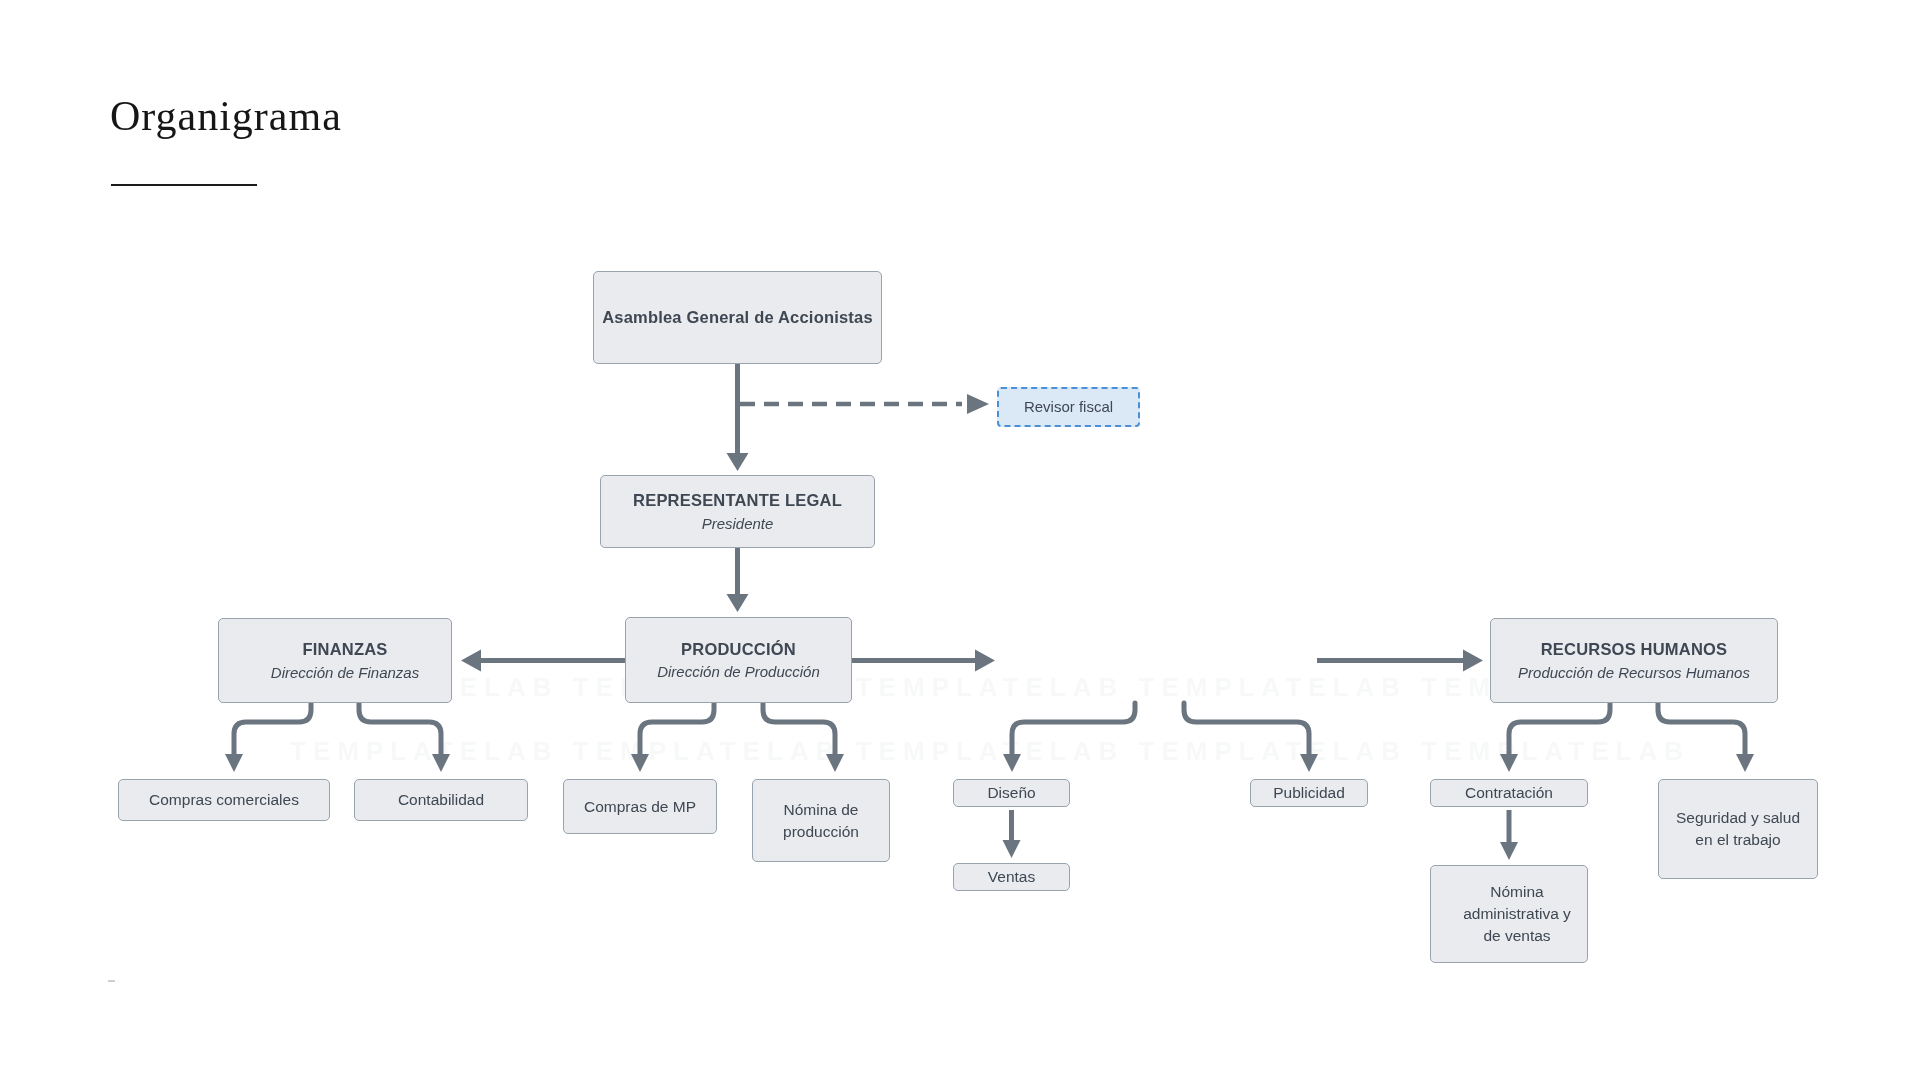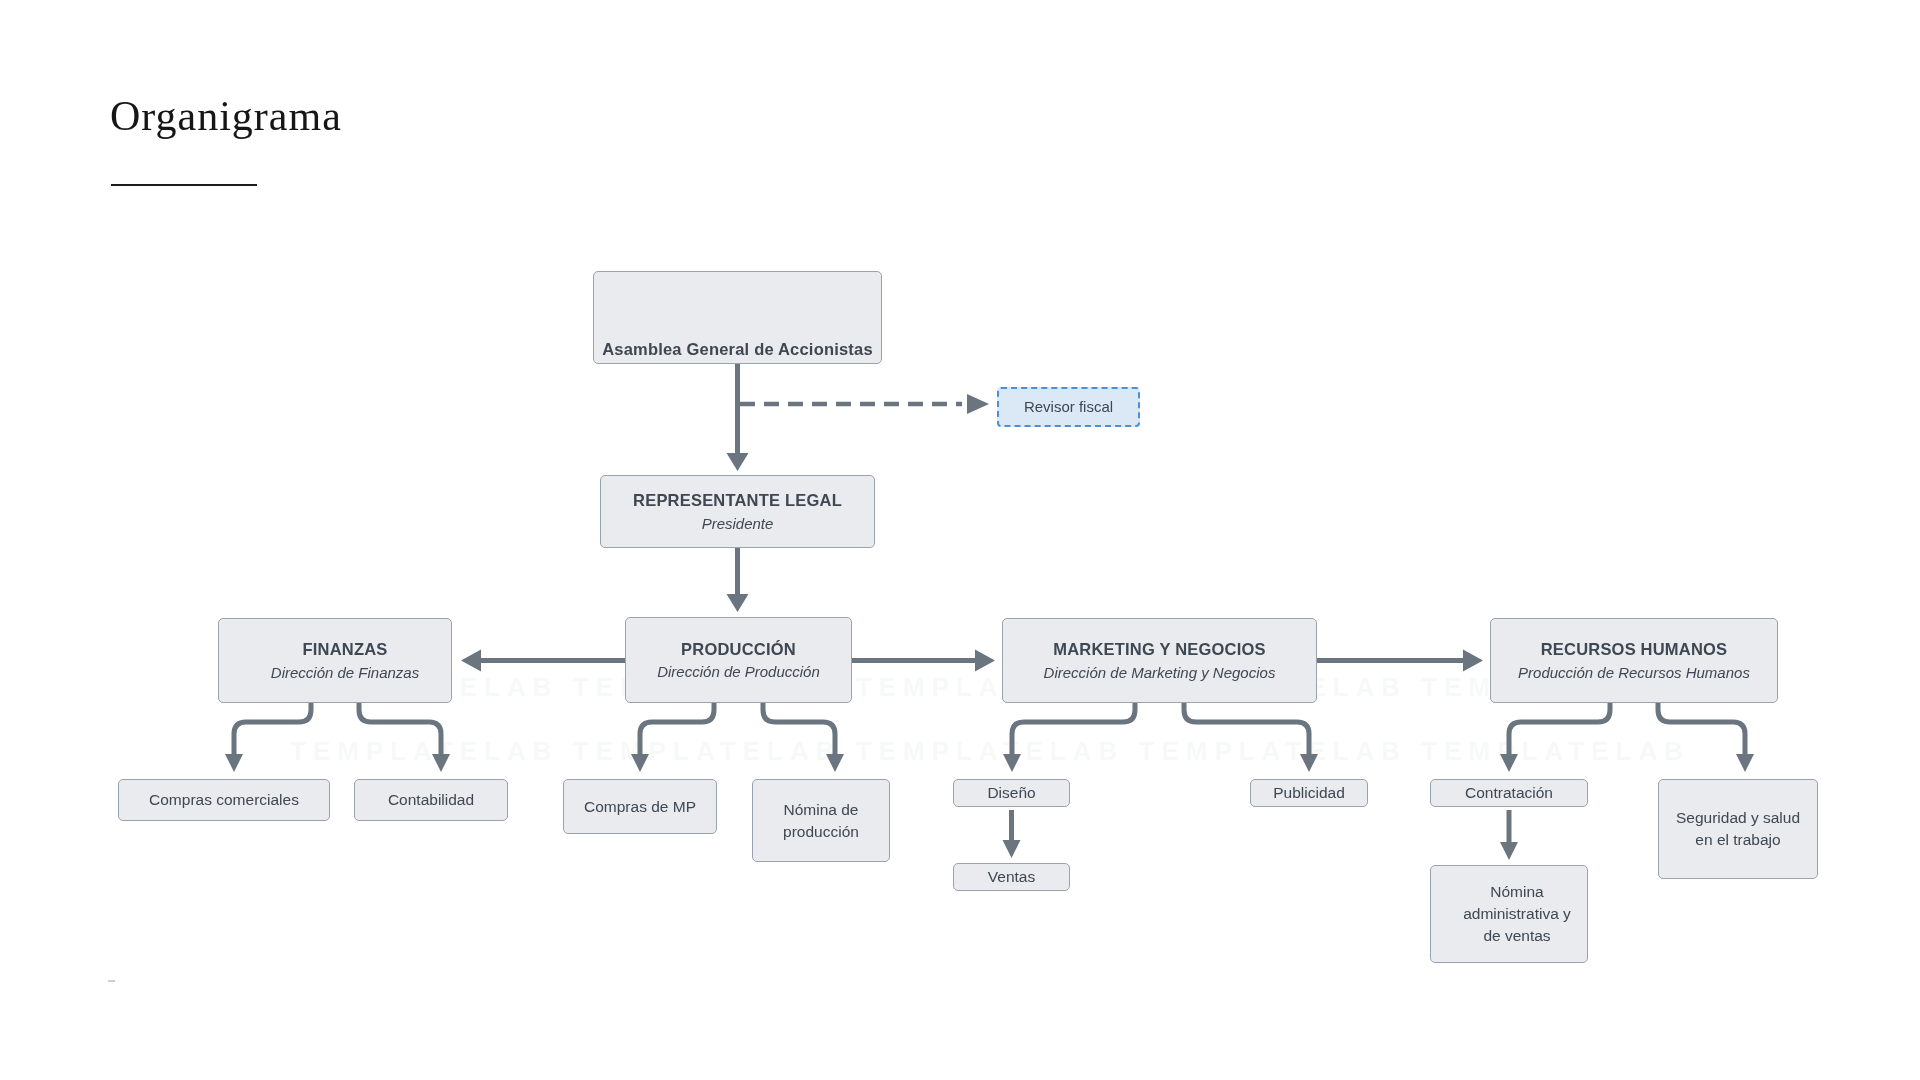--- a/index.html
+++ b/index.html
@@ -108,21 +108,21 @@
       <polygon points="826,754 844,754 835,772"></polygon>
       <polygon points="1003,754 1021,754 1012,772"></polygon>
       <polygon points="1300,754 1318,754 1309,772"></polygon>
       <polygon points="1500,754 1518,754 1509,772"></polygon>
       <polygon points="1736,754 1754,754 1745,772"></polygon>
       <polygon points="1002.5,840 1020.5,840 1011.5,858"></polygon>
       <polygon points="1500,842 1518,842 1509,860"></polygon>
     </g>
   </svg>
 
-  <div class="node" style="left:593px; top:271px; width:289px; height:93px;justify-content:flex-end;">
+  <div class="node" style="left:593px; top:271px; width:289px; height:93px;">
     <div class="node-title">Asamblea General de Accionistas</div>
   </div>
 
   <div class="node revisor" style="left:997px; top:387px; width:143px; height:40px;">
     <div>Revisor fiscal</div>
   </div>
 
   <div class="node" style="left:600px; top:475px; width:275px; height:73px;">
     <div class="node-title">REPRESENTANTE LEGAL</div>
     <div class="node-subtitle">Presidente</div>
@@ -131,33 +131,29 @@
   <div class="node" style="left:218px; top:618px; width:234px; height:85px;padding-left:28px;">
     <div class="node-title">FINANZAS</div>
     <div class="node-subtitle">Dirección de Finanzas</div>
   </div>
 
   <div class="node" style="left:625px; top:617px; width:227px; height:86px;">
     <div class="node-title">PRODUCCIÓN</div>
     <div class="node-subtitle">Dirección de Producción</div>
   </div>
 
-  <div class="node" style="left:1002px; top:618px; width:315px; height:85px;">
-    <div class="node-title">MARKETING Y NEGOCIOS</div>
-    <div class="node-subtitle">Dirección de Marketing y Negocios</div>
-  </div>
 
   <div class="node" style="left:1490px; top:618px; width:288px; height:85px;">
     <div class="node-title">RECURSOS HUMANOS</div>
     <div class="node-subtitle">Producción de Recursos Humanos</div>
   </div>
 
   <div class="node leaf" style="left:118px; top:779px; width:212px; height:42px;">Compras comerciales</div>
 
-  <div class="node leaf" style="left:354px; top:779px; width:154px; height:42px;">Contabilidad</div>
+  <div class="node leaf" style="left:354px; top:779px; width:174px; height:42px;">Contabilidad</div>
 
   <div class="node leaf" style="left:563px; top:779px; width:154px; height:55px;">Compras de MP</div>
 
   <div class="node leaf" style="left:752px; top:779px; width:138px; height:83px;">Nómina de producción</div>
 
   <div class="node leaf" style="left:953px; top:779px; width:117px; height:28px;">Diseño</div>
 
   <div class="node leaf" style="left:953px; top:863px; width:117px; height:28px;">Ventas</div>
 
   <div class="node leaf" style="left:1250px; top:779px; width:118px; height:28px;">Publicidad</div>

